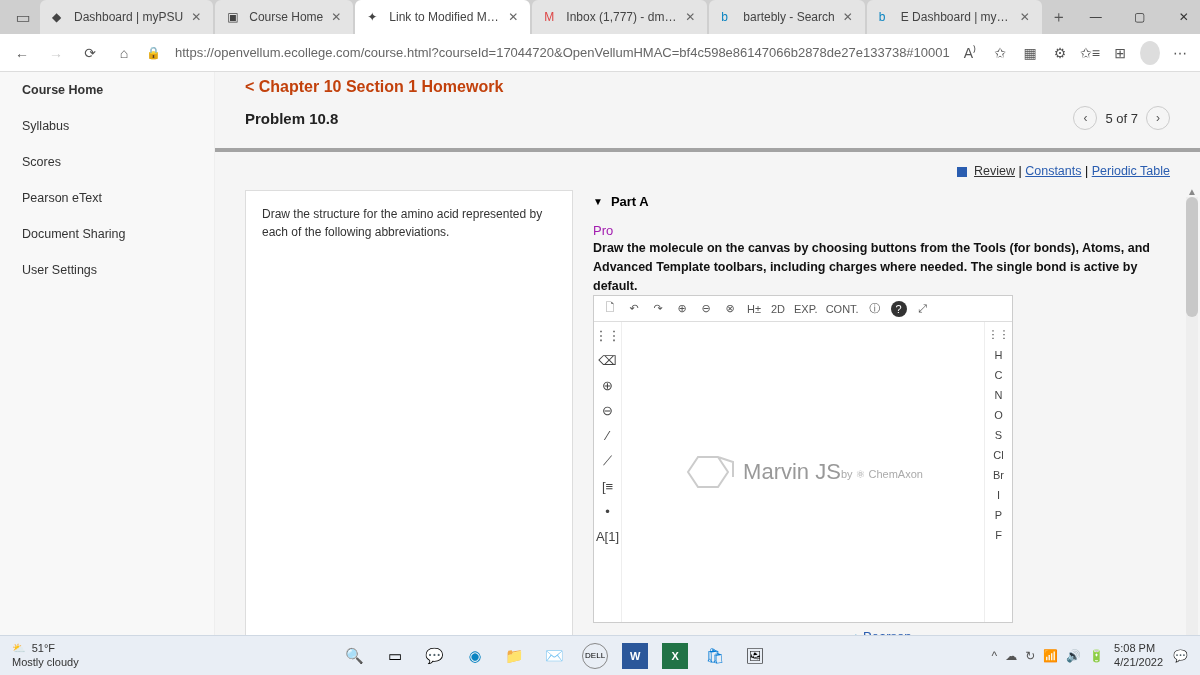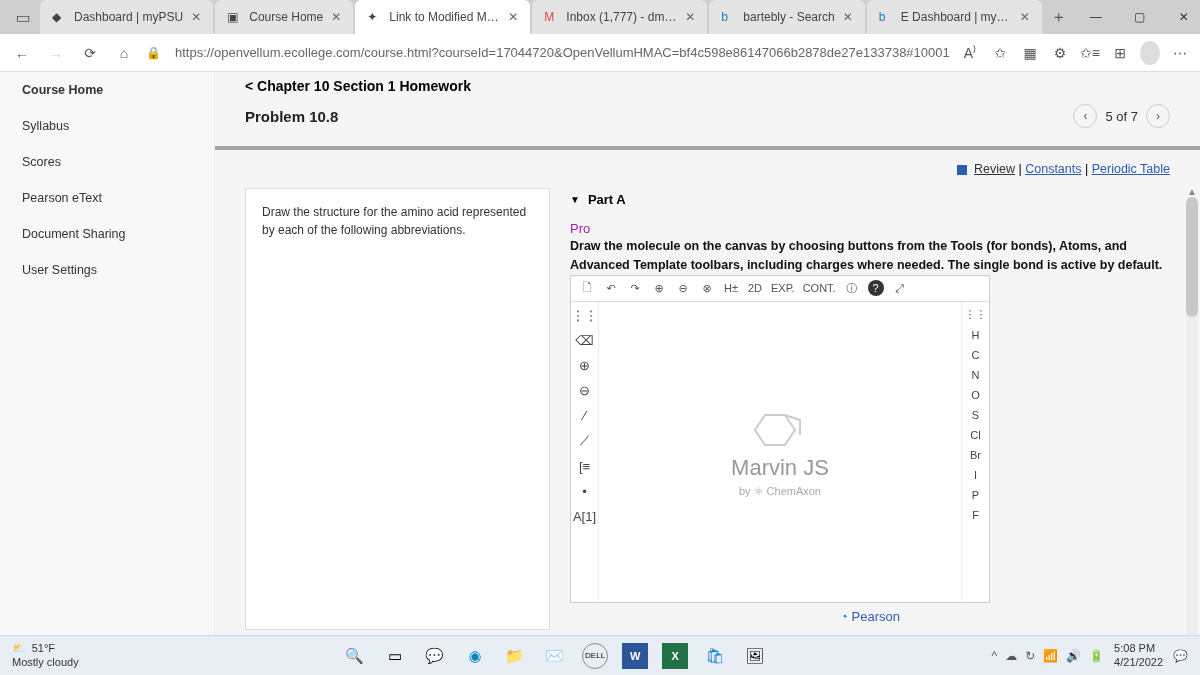--- a/index.html
+++ b/index.html
@@ -19,42 +19,42 @@
 .lock{color:#777;font-size:12px;margin-right:4px}
 .pageicons{display:flex;gap:10px;color:#555;font-size:14px;align-items:center}
 .pageicons span{width:20px;text-align:center}
 .avatar{width:24px;height:24px;border-radius:50%;background:#ddd}
 .main{display:flex;height:calc(100% - 34px - 38px - 40px);background:#f5f5f5}
 .sidebar{width:215px;background:#f8f8f8;border-right:1px solid #eee}
 .sidebar .item{padding:11px 22px;font-size:12.5px;color:#333}
 .sidebar .item.sel{font-weight:600}
 .sidebar .item.exp::after{content:"›";float:right;color:#888}
 .content{flex:1;display:flex;flex-direction:column;overflow:hidden;position:relative}
-.crumb{padding:6px 30px 2px;color:#000000;font-size:14px;font-weight:600}
+.crumb{padding:6px 30px 2px;color:#c2410c;font-size:16px;font-weight:600}
 .probhead{display:flex;align-items:center;padding:8px 30px 18px;border-bottom:4px solid #a3a3a3}
 .probhead h2{font-size:15px;font-weight:600;color:#222}
 .pager{margin-left:auto;display:flex;align-items:center;gap:8px;font-size:13px;color:#333}
 .pgbtn{width:24px;height:24px;border:1px solid #ccc;border-radius:50%;display:flex;align-items:center;justify-content:center;font-size:12px;color:#555}
 .linksrow{padding:12px 30px;text-align:right;font-size:12.5px}
 .linksrow a{color:#2a5db0;text-decoration:underline;cursor:pointer}
 .linksrow .rev{color:#333}
 .pausebox{display:inline-block;width:10px;height:10px;background:#2a5db0;margin-right:4px;vertical-align:middle}
 .cols{display:flex;gap:20px;padding:0 30px}
-.promptbox{width:305px;border:1px solid #ddd;padding:14px 16px;font-size:12px;color:#333;line-height:1.5;background:#fff}
+.promptbox{width:328px;border:1px solid #ddd;padding:14px 16px;font-size:12px;color:#333;line-height:1.5;background:#fff}
 .rightcol{flex:1}
 .parthead{display:flex;align-items:center;gap:8px;font-weight:600;font-size:13px;padding:4px 0 14px}
 .parthead .tri{font-size:10px}
 .sublbl{font-size:13px;color:#a21caf;margin-bottom:1px}
 .instr{font-size:12.5px;color:#111;line-height:1.5;font-weight:600}
 .editorwrap{border:1px solid #ccc;background:#fff;display:flex;flex-direction:column;width:420px}
 .edtoolbar{height:26px;border-bottom:1px solid #ddd;display:flex;align-items:center;gap:8px;padding:0 8px;font-size:11px;color:#555}
 .edtoolbar span{display:inline-flex;align-items:center;justify-content:center;min-width:16px}
 .edbody{display:flex;height:300px}
 .vtool{width:28px;border-right:1px solid #eee;display:flex;flex-direction:column;align-items:center;gap:10px;padding-top:6px;font-size:13px;color:#444}
-.canvas{flex:1;display:flex;flex-direction:column;align-items:center;justify-content:center;color:#bbb}
+.canvas{flex:1;display:flex;flex-direction:row;align-items:center;justify-content:center;color:#bbb}
 .canvas .mjs{font-size:22px;font-weight:500;color:#999}
 .canvas .byline{font-size:11px;color:#aaa;margin-top:4px}
 .atoms{width:28px;border-left:1px solid #eee;display:flex;flex-direction:column;align-items:center;gap:8px;padding-top:6px;font-size:11px;color:#444}
 .pearsonrow{text-align:center;font-size:13px;color:#2a5db0;padding:6px 0}
 .vscroll{position:absolute;right:0;top:114px;width:16px;height:470px;display:flex;flex-direction:column;align-items:center}
 .vscroll .arrow{font-size:10px;color:#888}
 .vscroll .track{flex:1;width:12px;background:#eee;position:relative}
 .vscroll .thumb{position:absolute;top:0;width:12px;height:120px;background:#c8c8c8;border-radius:6px}
 .taskbar{position:absolute;bottom:0;left:0;right:0;height:40px;background:#e9eef5;display:flex;align-items:center;padding:0 12px;border-top:1px solid #cfd8e3}
 .weather{display:flex;flex-direction:column;font-size:11px;line-height:1.2;color:#333;margin-right:auto}

